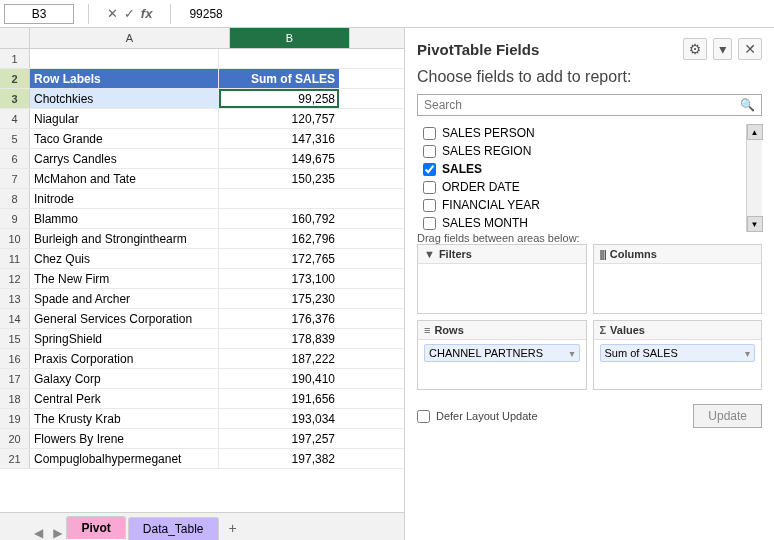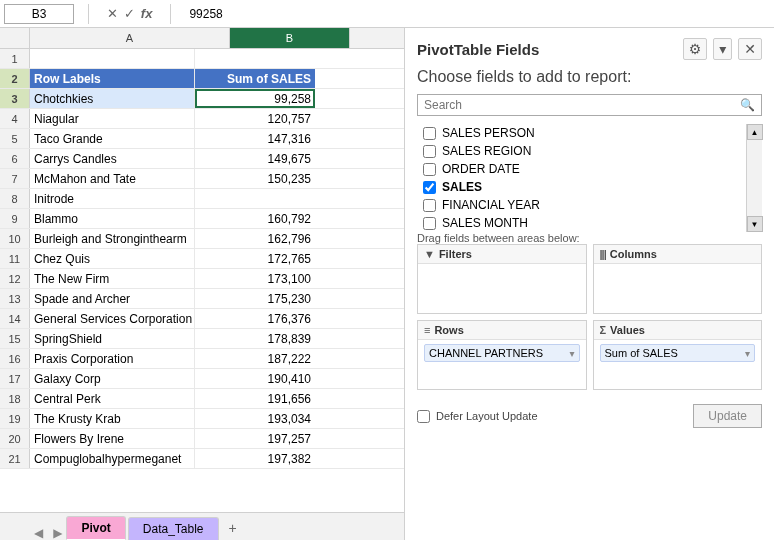--- a/index.html
+++ b/index.html
@@ -119,21 +119,21 @@
     }
     .cell {
       display: flex;
       align-items: center;
       padding: 0 4px;
       font-size: 12px;
       overflow: hidden;
       white-space: nowrap;
     }
     .cell-a {
-      width: 165px;
+      width: 189px;
       border-right: 1px solid #e8e8e8;
     }
     .cell-b {
       width: 120px;
       justify-content: flex-end;
     }
 
     
     .header-row .cell-a {
       background: #4472c4;
@@ -534,27 +534,27 @@
     <div class="field-list-scroll">
       <div class="field-list-items" id="field-list">
           <div class="field-item">
     <input type="checkbox" style="">
     <span>SALES PERSON</span>
   </div>
           <div class="field-item">
     <input type="checkbox" style="">
     <span>SALES REGION</span>
   </div>
+          <div class="field-item checked-bold">
+    <input type="checkbox" checked="" style="">
+    <span>SALES</span>
+  </div>
           <div class="field-item">
     <input type="checkbox" style="">
     <span>ORDER DATE</span>
-  </div>
-          <div class="field-item checked-bold">
-    <input type="checkbox" checked="" style="">
-    <span>SALES</span>
   </div>
           <div class="field-item">
     <input type="checkbox" style="">
     <span>FINANCIAL YEAR</span>
   </div>
           <div class="field-item">
     <input type="checkbox" style="">
     <span>SALES MONTH</span>
   </div>
         </div>

